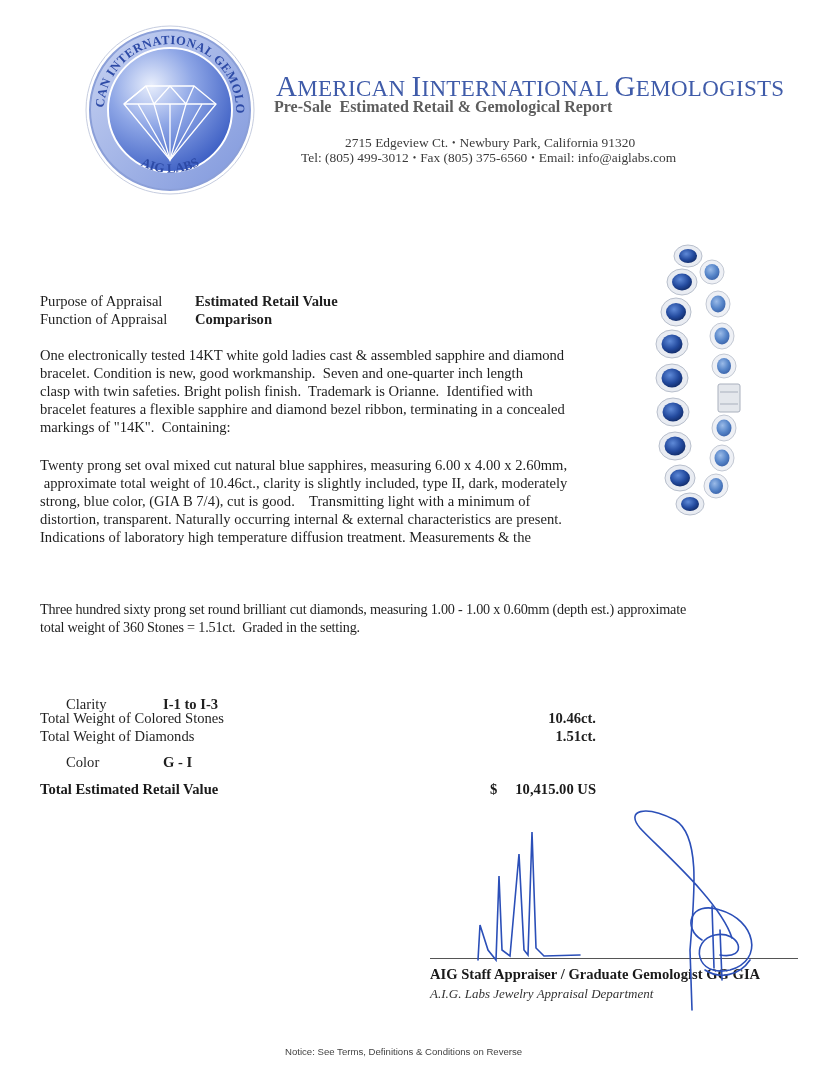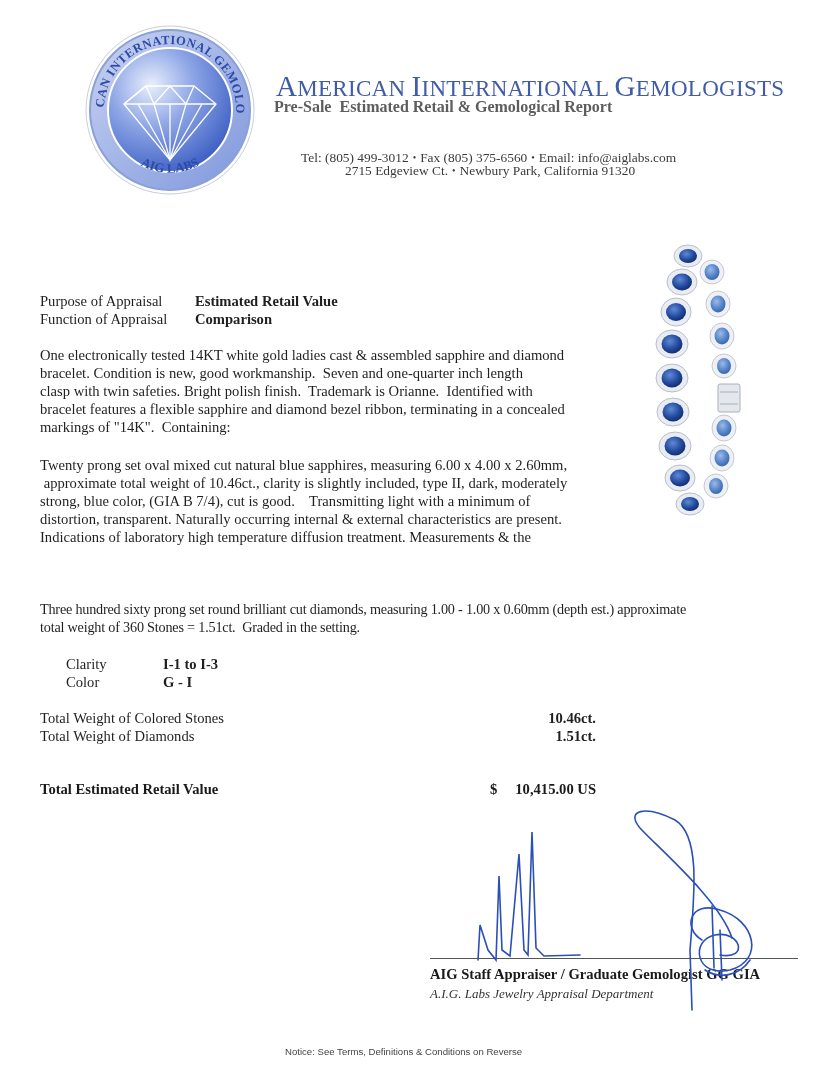--- a/index.html
+++ b/index.html
@@ -7,35 +7,35 @@
            font-family:"Liberation Serif", "DejaVu Serif", serif; color:#1a1a1a; }
     .abs { position:absolute; }
 
     
     .logo { left:84px; top:24px; width:172px; height:172px; }
 
     
     .org-name { left:276px; top:70px; font-size:23px; color:#3f5ba9; letter-spacing:0.3px; white-space:nowrap; font-weight:normal; }
     .org-name .big { font-size:29px; }
     .report-title { left:274px; top:98px; font-size:16px; font-weight:bold; color:#5d5d5d; white-space:nowrap; }
-    .address { left:345px; top:135px; font-size:13.4px; color:#3a3a3a; white-space:nowrap;margin-top:28px; }
+    .address { left:345px; top:135px; font-size:13.4px; color:#3a3a3a; white-space:nowrap; }
     .contact { left:301px; top:150px; font-size:13.4px; color:#3a3a3a; white-space:nowrap; }
     .dot { font-size:10px; vertical-align:1px; padding:0 4px; }
 
     
     .txt { font-size:14.6px; line-height:18px; color:#1f1f1f; }
     .lbl-row { position:absolute; left:40px; white-space:nowrap; }
     .lbl-row .k { display:inline-block; width:155px; }
     .lbl-row .v { font-weight:bold; }
 
     .para { left:40px; width:560px; }
     .para p { margin:0; }
 
     .grades { left:66px; }
-    .grades .row .k { display:inline-block; width:97px; }
+    .grades .row .k { display:inline-block; width:97px;margin-top:40px; }
     .grades .row .v { font-weight:bold; }
 
     .totals { left:40px; width:556px; }
     .totals .row { display:flex; justify-content:space-between; height:18px; }
     .totals .row .v { font-weight:bold; }
     .grand { left:40px; top:781px; width:556px; display:flex; justify-content:space-between; font-weight:bold; font-size:14.6px; }
     .grand .cur { padding-right:18px; }
 
     
     .sig-line { left:430px; top:958px; width:368px; height:1px; background:#555; }

